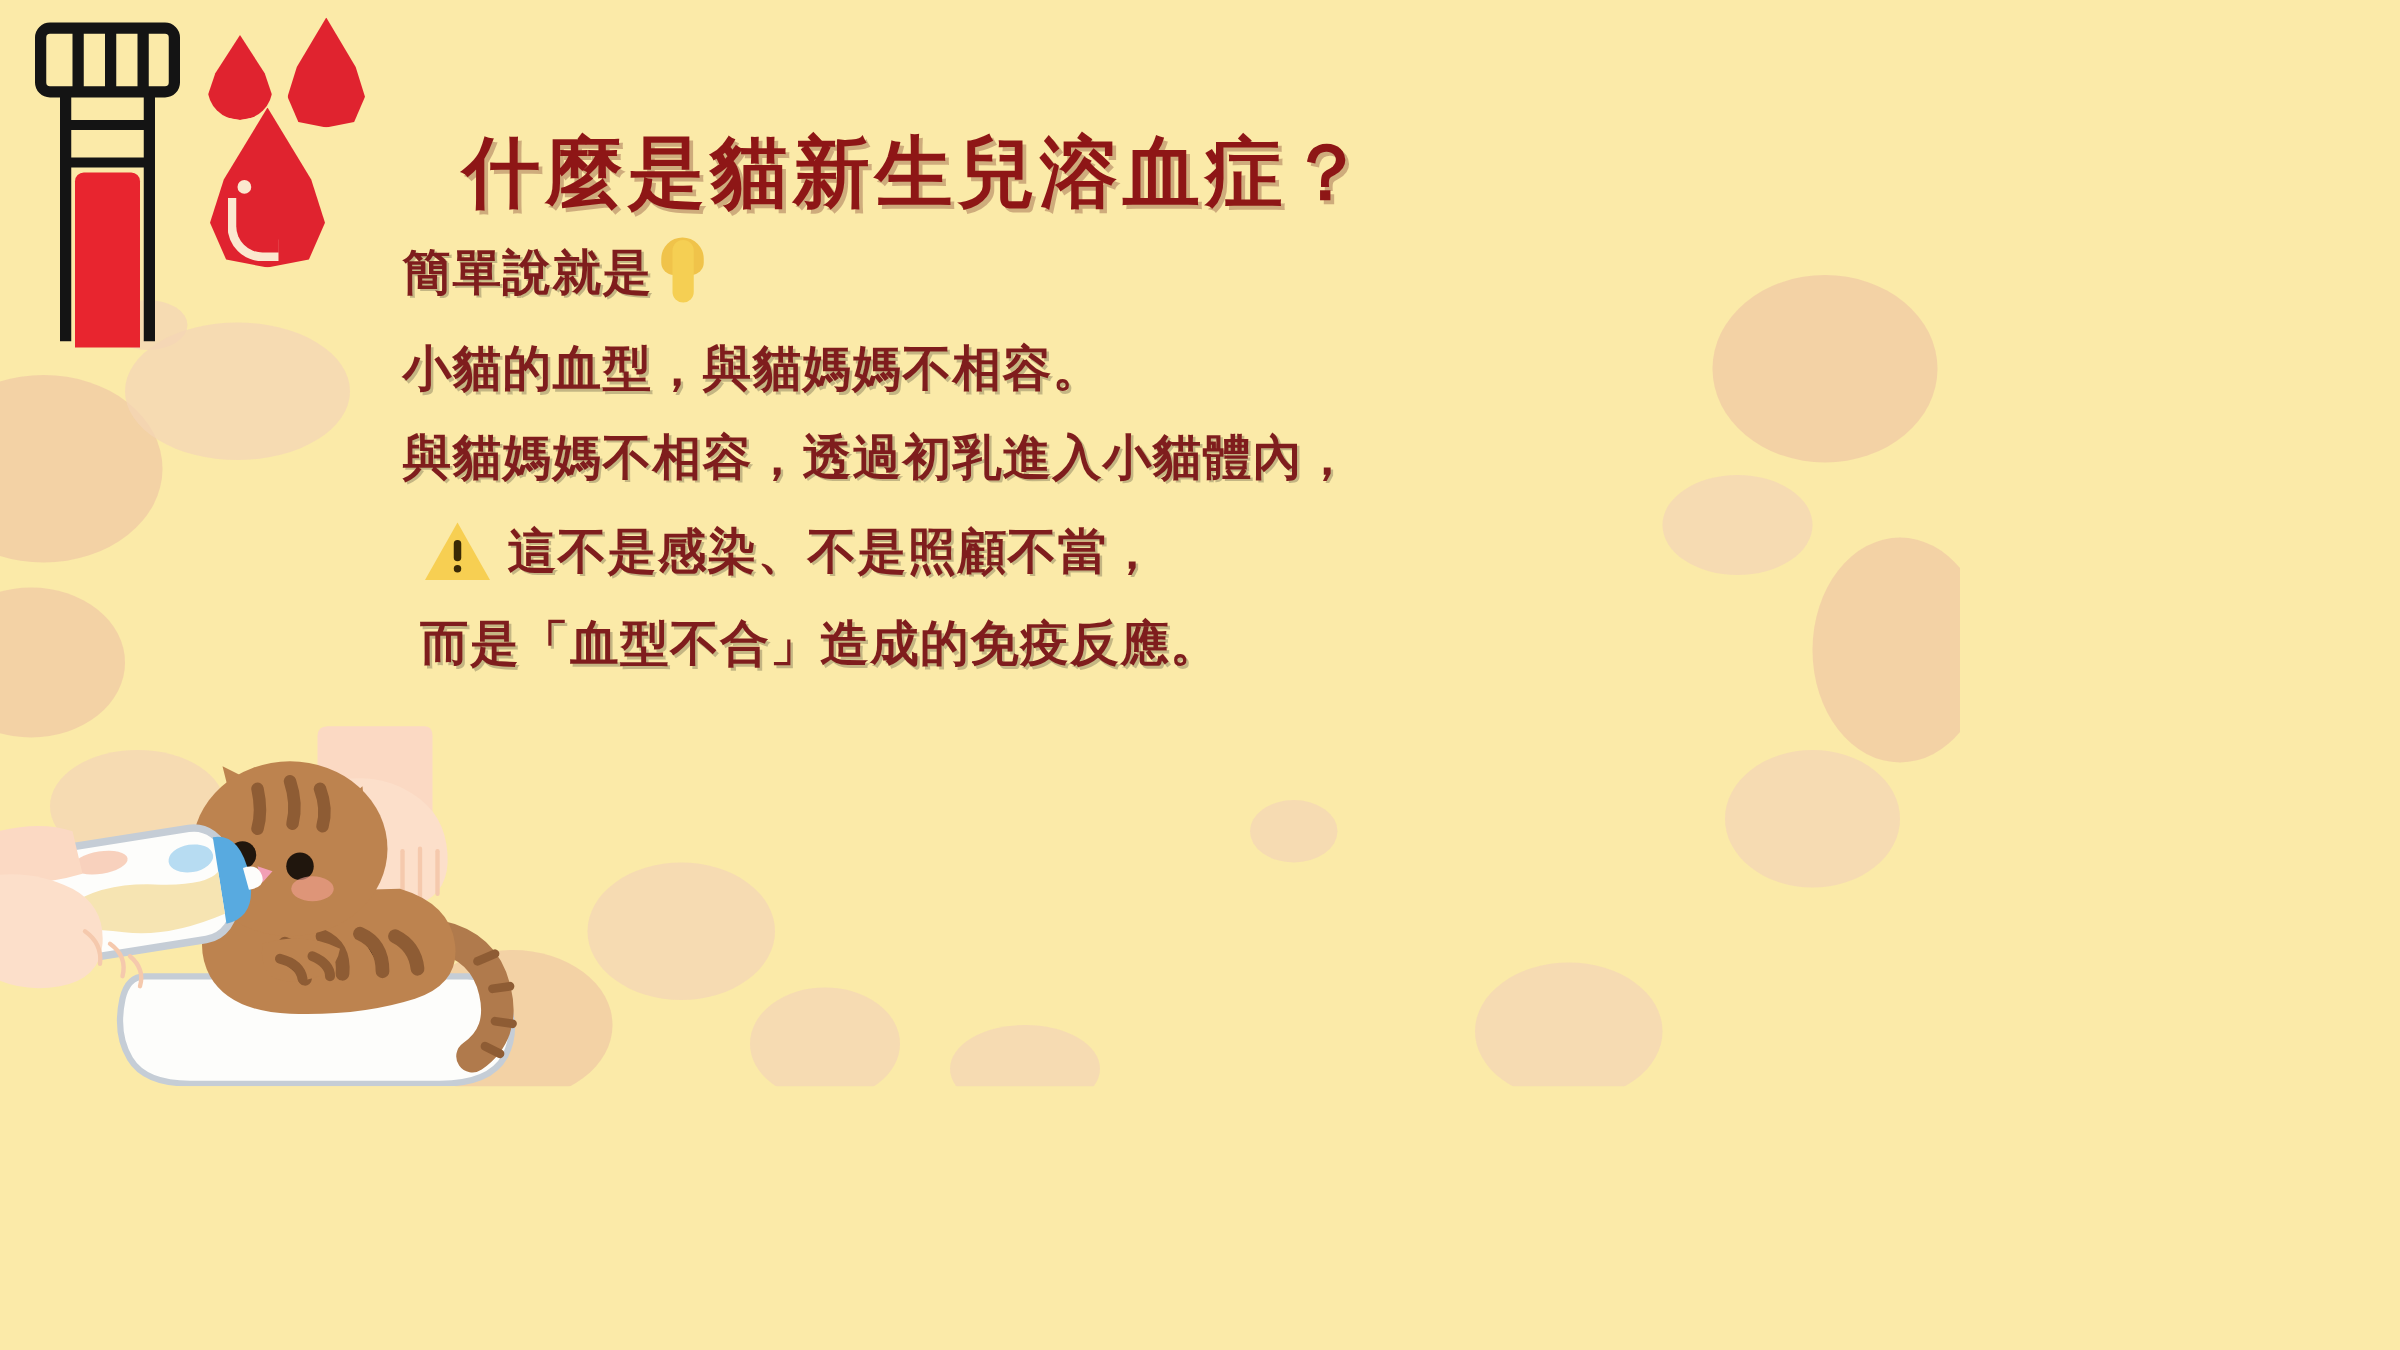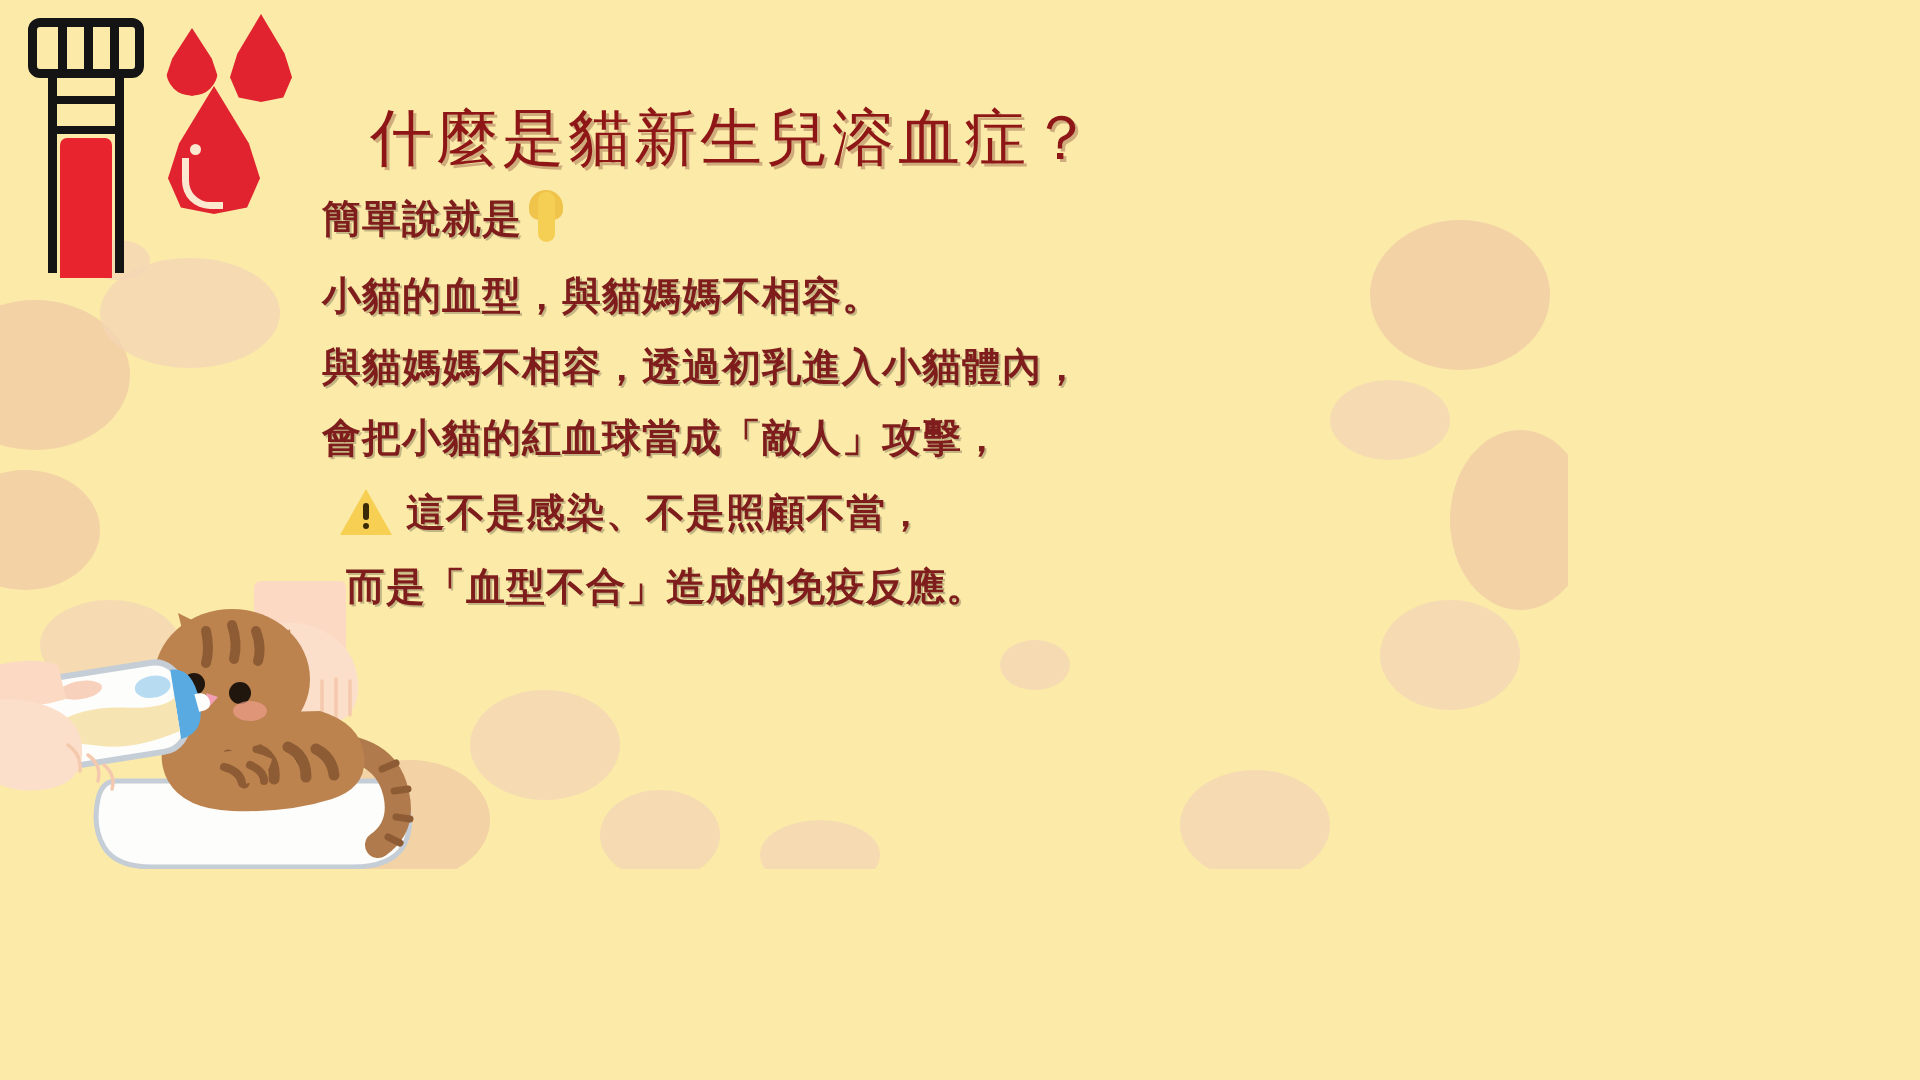--- a/index.html
+++ b/index.html
@@ -32,35 +32,35 @@
   .drop.medium{width:62px;height:88px;left:230px;top:14px;
     clip-path:polygon(50% 0%,88% 45%,100% 72%,86% 95%,50% 100%,14% 95%,0% 72%,12% 45%);}
   .drop.big{width:92px;height:128px;left:168px;top:86px;
     clip-path:polygon(50% 0%,88% 45%,100% 72%,86% 95%,50% 100%,14% 95%,0% 72%,12% 45%);}
   .drop.big .spark{position:absolute;left:22px;top:58px;width:11px;height:11px;border-radius:50%;background:#fbe8cf;}
   .drop.big .arc{position:absolute;left:14px;top:72px;width:34px;height:44px;border-left:7px solid #fbe8cf;border-bottom:7px solid #fbe8cf;border-radius:0 0 0 28px;}
 
   
   .title{
     position:absolute;left:370px;top:96px;width:880px;
-    font-size:62px;font-weight:400;letter-spacing:4px;color:#8e1616;
+    font-size:62px;font-weight:700;letter-spacing:4px;color:#8e1616;
     text-shadow:3px 3px 0 rgba(90,10,10,.28);
     white-space:nowrap;
   }
 
   
   .body-text{position:absolute;left:322px;top:192px;width:1230px;color:#7f1d1d;}
   .line{
     font-size:39px;font-weight:700;letter-spacing:1px;line-height:1.0;
     margin-bottom:32px;white-space:nowrap;display:flex;align-items:center;
     text-shadow:2px 2px 0 rgba(0,0,0,.22);
   }
   .line.l5{font-size:38px;margin-left:8px;}
   .line.l6{margin-left:18px;}
-  .line.l7{margin-left:24px;}
+  .line.l7{margin-left:14px;}
 
   
   .down-arrow{
     display:inline-block;position:relative;width:44px;height:52px;margin-left:2px;vertical-align:middle;
   }
   .down-arrow .stem{position:absolute;left:14px;top:0;width:17px;height:50px;background:#f5cf53;border-radius:9px;}
   .down-arrow .head{position:absolute;left:5px;top:-2px;width:34px;height:30px;background:#f0c34a;border-radius:17px 17px 10px 10px;}
 
   .warn{
     display:inline-block;position:relative;width:52px;height:46px;margin-right:14px;vertical-align:middle;
@@ -130,23 +130,20 @@
     </div>
 
     <div class="line l2">
       <span>小貓的血型，與貓媽媽不相容。</span>
     </div>
 
     <div class="line l3">
       <span>與貓媽媽不相容，透過初乳進入小貓體內，</span>
     </div>
 
-    <div class="line l4">
-      <span>會把小貓的紅血球當成「敵人」攻擊，</span>
-    </div>
 
 
     <div class="line l6">
       <span class="warn">
         <span class="tri"></span>
           <span class="bang"></span>
           <span class="dot"></span>
       </span>
       <span>這不是感染、不是照顧不當，</span>
     </div>

